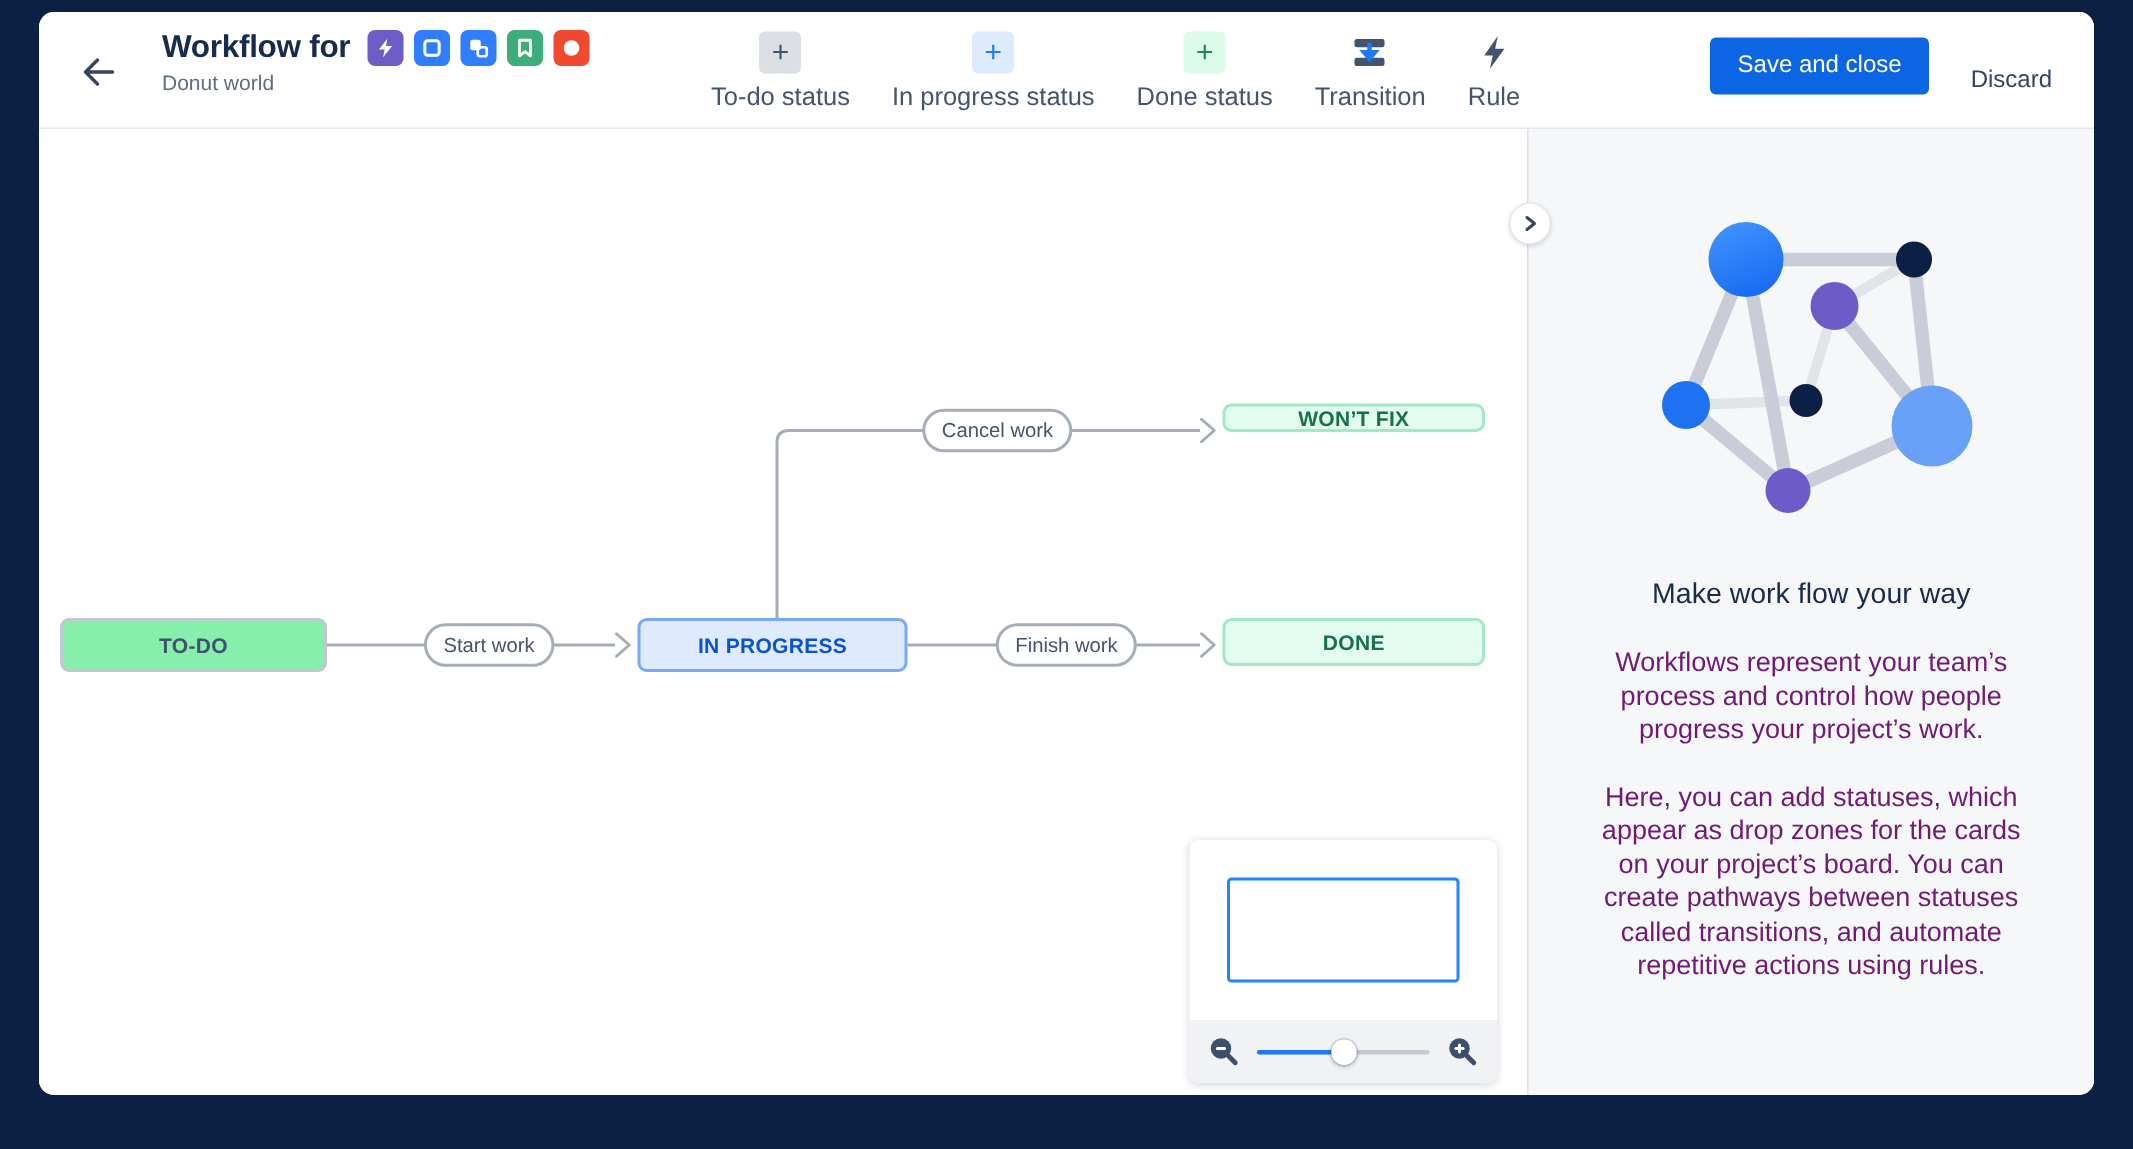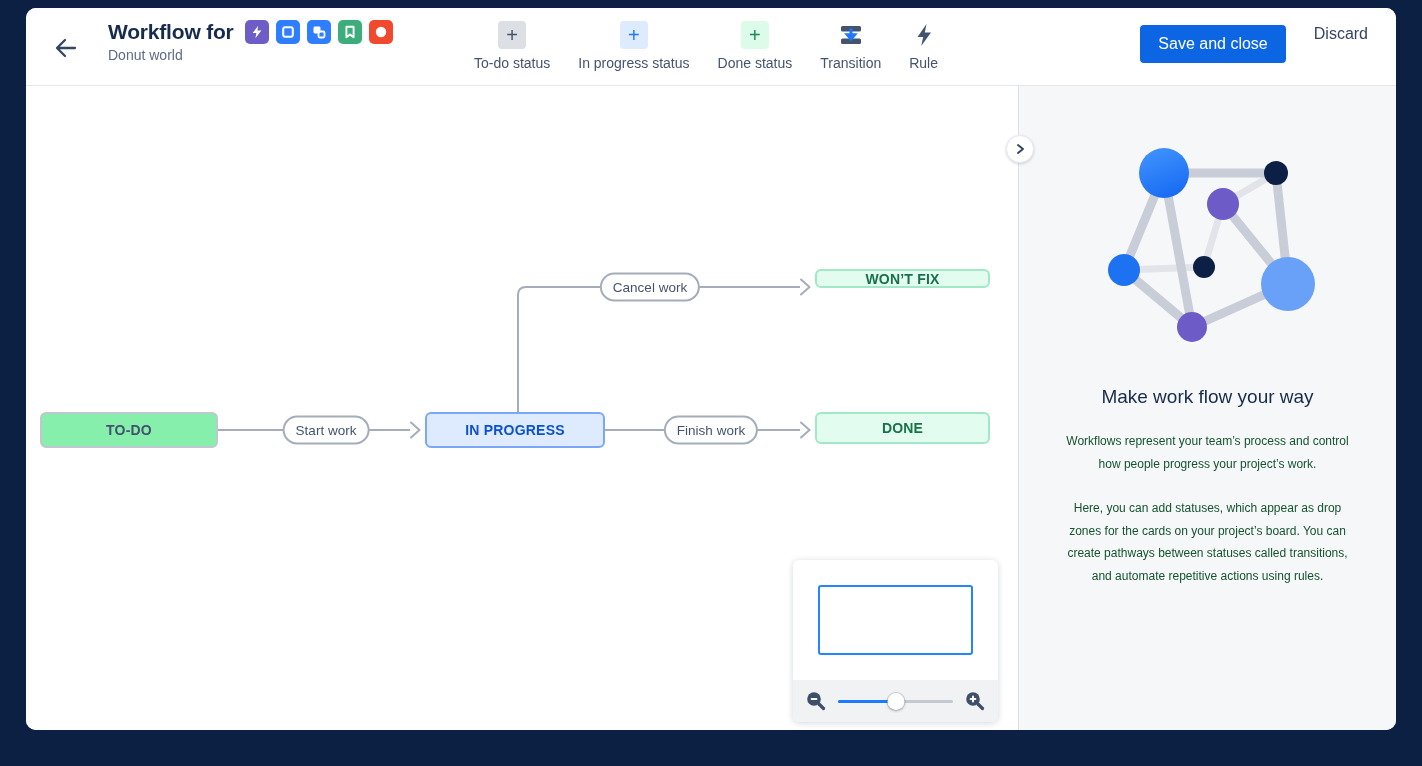--- a/index.html
+++ b/index.html
@@ -68,25 +68,25 @@
   }
   .tool-iconbox {
     width: 28px; height: 28px; border-radius: 4px;
     display: flex; align-items: center; justify-content: center;
     font-size: 20px; font-weight: 500; line-height: 1;
   }
   .tool-iconbox.gray  { background: #DCDFE4; color: #44546E; }
   .tool-iconbox.blue  { background: #DEEBFF; color: #1D7AFC; }
   .tool-iconbox.green { background: #DCFBE9; color: #1F845A; }
   .tool-iconbox.plain { background: transparent; }
-  .tool-label { font-size: 14px; color: #44546F; }
+  .tool-label { font-size: 17px; color: #44546F; }
 
   .header-actions {
     position: absolute; right: 28px; top: 17px;
-    display: flex; align-items: flex-start; gap: 28px;
+    display: flex; align-items: flex-end; gap: 28px;
   }
   .save-btn {
     background: #0C66E4; color: #ffffff;
     font-size: 16px; font-weight: 500;
     border: none; border-radius: 4px;
     padding: 10px 18px; cursor: pointer;
     font-family: "Liberation Sans", sans-serif;
   }
   .discard-btn {
     background: transparent; border: none; cursor: pointer;
@@ -194,22 +194,22 @@
   .sidebar-illustration { display: block; margin-top: 0; }
   .sidebar-heading {
     text-align: center;
     font-size: 19px; font-weight: 400; color: #172B4D;
     margin-top: 28px;
   }
   .sidebar-text {
     width: 300px;
     margin: 22px auto 0;
     text-align: center;
-    font-size: 12px; line-height: 22.5px;
-    color: #14532d;
+    font-size: 18px; line-height: 22.5px;
+    color: #701a75;
   }
 </style>
 </head>
 <body>
 
 <div class="app-card">
 
   <div class="header">
 
     <button class="back-btn">
@@ -322,21 +322,21 @@
       <div class="status-node done" style="left:789px; top:183px; width:175px; height:19px;">
         <span>WON’T FIX</span>
       </div>
 
       <div class="transition-pill" style="left:300px; top:344px;">
         <span>Start work</span>
       </div>
       <div class="transition-pill" style="left:685px; top:344px;">
         <span>Finish work</span>
       </div>
-      <div class="transition-pill" style="left:624px; top:201px;">
+      <div class="transition-pill" style="left:639px; top:201px;">
         <span>Cancel work</span>
       </div>
 
       <div class="minimap">
         <div class="minimap-viewport"></div>
         <div class="minimap-zoombar">
           <button class="zoom-btn">
             <svg width="22" height="22" viewBox="0 0 22 22">
               <circle cx="9" cy="9" r="6.8" fill="#3E4F6B"></circle>
               <rect x="5.6" y="8" width="6.8" height="2" rx="1" fill="#ffffff"></rect>

